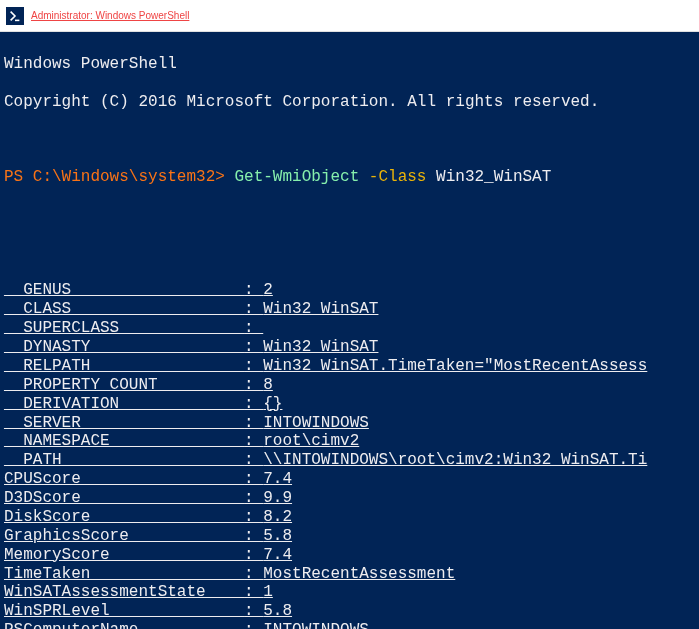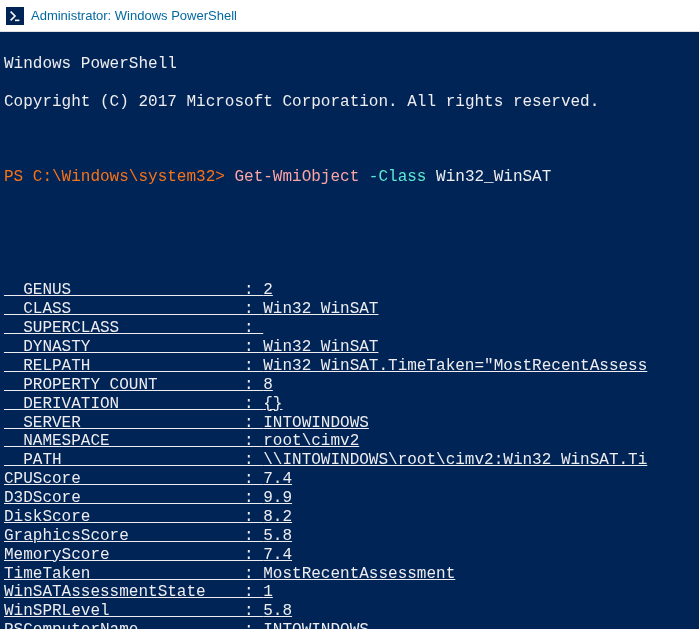--- a/index.html
+++ b/index.html
@@ -37,42 +37,43 @@
       position: relative;
       display: flex;
       align-items: center;
       justify-content: center;
     }
     .titlebar-icon svg {
       width: 14px;
       height: 14px;
     }
     .titlebar-text {
-      color: #0369a1;
-      font-size: 13px;
+      color: #ef4444;
+      font-size: 10px;
       font-weight: 400;
+      text-decoration: underline;
     }
     .terminal {
       flex: 1;
       background: #012456;
       color: #eeedf0;
       font-family: Consolas, 'Courier New', monospace;
       font-size: 16px;
       line-height: 1.18;
       padding: 4px 3px 0 4px;
       white-space: pre;
       overflow: hidden;
     }
     .line {
       display: block;
       min-height: 1.18em;
     }
     .prompt { color: #f97316; }
-    .cmdlet { color: #fca5a5; }
-    .param { color: #5eead4; }
+    .cmdlet { color: #86efac; }
+    .param { color: #eab308; }
     .value { color: #eeedf0; }
     .row {
       display: flex;
       text-decoration: underline;
     }
     .prop-name {
       display: inline-block;
       width: 25ch;
     }
     .colon {
@@ -91,21 +92,21 @@
     <div class="titlebar-icon">
       <svg viewBox="0 0 16 16">
         <path d="M3 3 L8 8 L3 13" stroke="#fff" stroke-width="1.8" fill="none"></path>
         <path d="M8 13 L13 13" stroke="#fff" stroke-width="1.8"></path>
       </svg>
     </div>
     <span class="titlebar-text">Administrator: Windows PowerShell</span>
   </div>
   <div class="terminal">
 <span class="line">Windows PowerShell</span>
-<span class="line">Copyright (C) 2017 Microsoft Corporation. All rights reserved.</span>
+<span class="line">Copyright (C) 2016 Microsoft Corporation. All rights reserved.</span>
 <span class="line"> </span>
 <span class="line"><span class="prompt">PS C:\Windows\system32&gt; </span><span class="cmdlet">Get-WmiObject </span><span class="param">-Class </span><span class="value">Win32_WinSAT</span></span>
 <span class="line"> </span>
 <span class="line"> </span>
 <div id="output-rows"><span class="line row"><span class="prop-name">__GENUS                  </span><span class="colon">: </span><span class="prop-val">2</span></span><span class="line row"><span class="prop-name">__CLASS                  </span><span class="colon">: </span><span class="prop-val">Win32_WinSAT</span></span><span class="line row"><span class="prop-name">__SUPERCLASS             </span><span class="colon">: </span><span class="prop-val"></span></span><span class="line row"><span class="prop-name">__DYNASTY                </span><span class="colon">: </span><span class="prop-val">Win32_WinSAT</span></span><span class="line row"><span class="prop-name">__RELPATH                </span><span class="colon">: </span><span class="prop-val">Win32_WinSAT.TimeTaken="MostRecentAssess</span></span><span class="line row"><span class="prop-name">__PROPERTY_COUNT         </span><span class="colon">: </span><span class="prop-val">8</span></span><span class="line row"><span class="prop-name">__DERIVATION             </span><span class="colon">: </span><span class="prop-val">{}</span></span><span class="line row"><span class="prop-name">__SERVER                 </span><span class="colon">: </span><span class="prop-val">INTOWINDOWS</span></span><span class="line row"><span class="prop-name">__NAMESPACE              </span><span class="colon">: </span><span class="prop-val">root\cimv2</span></span><span class="line row"><span class="prop-name">__PATH                   </span><span class="colon">: </span><span class="prop-val">\\INTOWINDOWS\root\cimv2:Win32_WinSAT.Ti</span></span><span class="line row"><span class="prop-name">CPUScore                 </span><span class="colon">: </span><span class="prop-val">7.4</span></span><span class="line row"><span class="prop-name">D3DScore                 </span><span class="colon">: </span><span class="prop-val">9.9</span></span><span class="line row"><span class="prop-name">DiskScore                </span><span class="colon">: </span><span class="prop-val">8.2</span></span><span class="line row"><span class="prop-name">GraphicsScore            </span><span class="colon">: </span><span class="prop-val">5.8</span></span><span class="line row"><span class="prop-name">MemoryScore              </span><span class="colon">: </span><span class="prop-val">7.4</span></span><span class="line row"><span class="prop-name">TimeTaken                </span><span class="colon">: </span><span class="prop-val">MostRecentAssessment</span></span><span class="line row"><span class="prop-name">WinSATAssessmentState    </span><span class="colon">: </span><span class="prop-val">1</span></span><span class="line row"><span class="prop-name">WinSPRLevel              </span><span class="colon">: </span><span class="prop-val">5.8</span></span><span class="line row"><span class="prop-name">PSComputerName           </span><span class="colon">: </span><span class="prop-val">INTOWINDOWS</span></span></div>
 
 
 
 
   </div>

